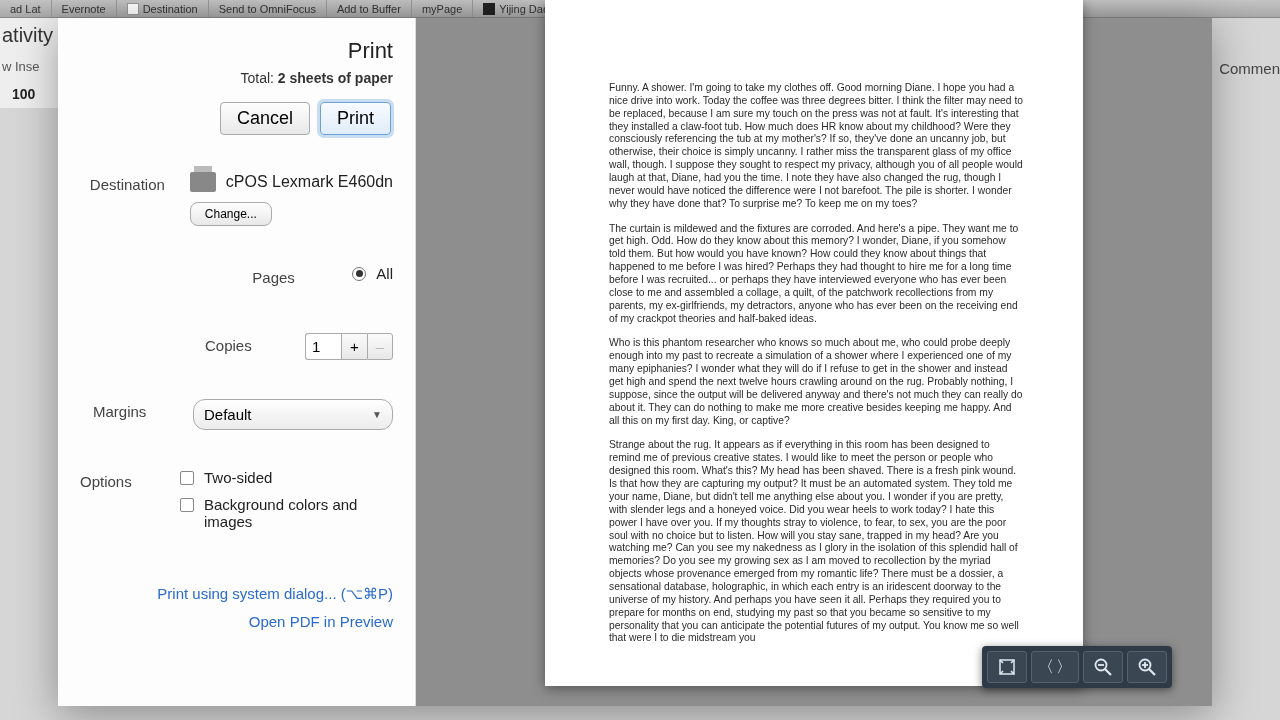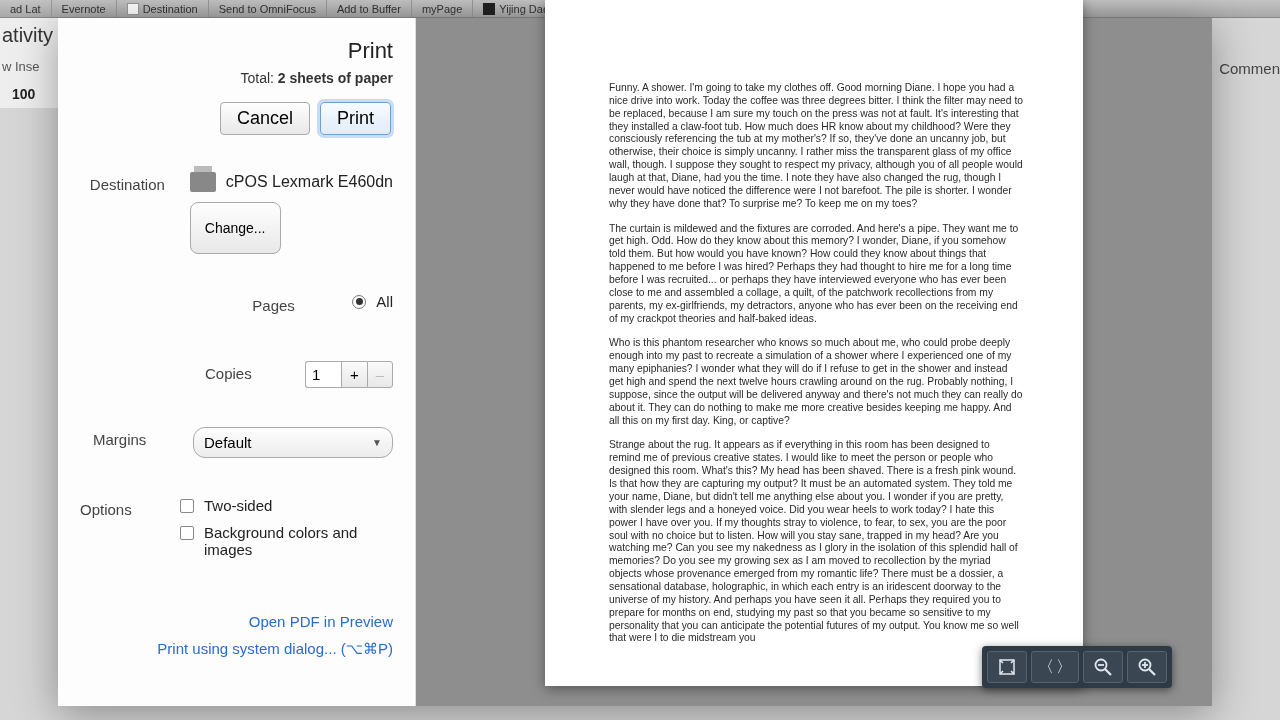--- a/index.html
+++ b/index.html
@@ -41,21 +41,21 @@
 
 .sep { height: 1px; background: #d0d0d0; margin: 0 -22px 18px -22px; }
 
 .field-row { display: flex; align-items: flex-start; margin-bottom: 20px; }
 .field-label { width: 100px; font-size: 15px; color: #444; padding-top: 4px; }
 .field-body { flex: 1; }
 
 .dest-line { display: flex; align-items: center; gap: 10px; font-size: 16px; color: #222; margin-bottom: 10px; }
 .printer-icon { width: 26px; height: 20px; background: #888; border-radius: 2px; position: relative; }
 .printer-icon::before { content: ""; position: absolute; top: -6px; left: 4px; right: 4px; height: 6px; background: #bbb; }
-.change-btn { padding: 17px 14px; font-size: 14px; border: 1px solid #aaa; border-radius: 8px; background: linear-gradient(#fefefe,#e8e8e8); cursor: pointer; }
+.change-btn { padding: 4px 14px; font-size: 12px; border: 1px solid #aaa; border-radius: 8px; background: linear-gradient(#fefefe,#e8e8e8); cursor: pointer; }
 
 .radio-line { display: flex; align-items: center; gap: 10px; margin-bottom: 12px; font-size: 15px; color: #222; }
 .radio { width: 14px; height: 14px; border: 1px solid #777; border-radius: 50%; display: inline-flex; align-items: center; justify-content: center; }
 .radio.checked::after { content: ""; width: 7px; height: 7px; background: #333; border-radius: 50%; }
 .range-input { width: 180px; padding: 5px 8px; border: 1px solid #bbb; border-radius: 4px; font-size: 14px; color: #999; background: #fff; }
 
 .copies-group { display: flex; align-items: stretch; }
 .copies-input { width: 36px; padding: 4px 6px; border: 1px solid #aaa; border-right: 0; border-radius: 3px 0 0 3px; font-size: 15px; text-align: left; }
 .step-btn { width: 26px; border: 1px solid #aaa; background: linear-gradient(#fafafa,#e8e8e8); font-size: 15px; cursor: pointer; display: flex; align-items: center; justify-content: center; }
 .step-btn.plus { border-right: 0; }
@@ -207,22 +207,22 @@
         </div>
         <div class="check-line">
           <span class="checkbox"></span>
           <span>Background colors and images</span>
         </div>
       </div>
     </div>
 
     <div class="sep"></div>
 
+    <div class="link">Print using system dialog... (⌥⌘P)</div>
     <div class="link">Open PDF in Preview</div>
-    <div class="link">Print using system dialog... (⌥⌘P)</div>
   </div>
 
   <div class="preview-area">
     <div class="paper">
       <p>Funny. A shower. I'm going to take my clothes off. Good morning Diane. I hope you had a nice drive into work. Today the coffee was three degrees bitter. I think the filter may need to be replaced, because I am sure my touch on the press was not at fault. It's interesting that they installed a claw-foot tub. How much does HR know about my childhood? Were they consciously referencing the tub at my mother's? If so, they've done an uncanny job, but otherwise, their choice is simply uncanny. I rather miss the transparent glass of my office wall, though. I suppose they sought to respect my privacy, although you of all people would laugh at that, Diane, had you the time. I note they have also changed the rug, though I never would have noticed the difference were I not barefoot. The pile is shorter. I wonder why they have done that? To surprise me? To keep me on my toes?</p>
       <p>The curtain is mildewed and the fixtures are corroded. And here's a pipe. They want me to get high. Odd. How do they know about this memory? I wonder, Diane, if you somehow told them. But how would you have known? How could they know about things that happened to me before I was hired? Perhaps they had thought to hire me for a long time before I was recruited... or perhaps they have interviewed everyone who has ever been close to me and assembled a collage, a quilt, of the patchwork recollections from my parents, my ex-girlfriends, my detractors, anyone who has ever been on the receiving end of my crackpot theories and half-baked ideas.</p>
       <p>Who is this phantom researcher who knows so much about me, who could probe deeply enough into my past to recreate a simulation of a shower where I experienced one of my many epiphanies? I wonder what they will do if I refuse to get in the shower and instead get high and spend the next twelve hours crawling around on the rug. Probably nothing, I suppose, since the output will be delivered anyway and there's not much they can really do about it. They can do nothing to make me more creative besides keeping me happy. And all this on my first day. King, or captive?</p>
       <p>Strange about the rug. It appears as if everything in this room has been designed to remind me of previous creative states. I would like to meet the person or people who designed this room. What's this? My head has been shaved. There is a fresh pink wound. Is that how they are capturing my output? It must be an automated system. They told me your name, Diane, but didn't tell me anything else about you. I wonder if you are pretty, with slender legs and a honeyed voice. Did you wear heels to work today? I hate this power I have over you. If my thoughts stray to violence, to fear, to sex, you are the poor soul with no choice but to listen. How will you stay sane, trapped in my head? Are you watching me? Can you see my nakedness as I glory in the isolation of this splendid hall of memories? Do you see my growing sex as I am moved to recollection by the myriad objects whose provenance emerged from my romantic life? There must be a dossier, a sensational database, holographic, in which each entry is an iridescent doorway to the universe of my history. And perhaps you have seen it all. Perhaps they required you to prepare for months on end, studying my past so that you became so sensitive to my personality that you can anticipate the potential futures of my output. You know me so well that were I to die midstream you</p>
     </div>
 

